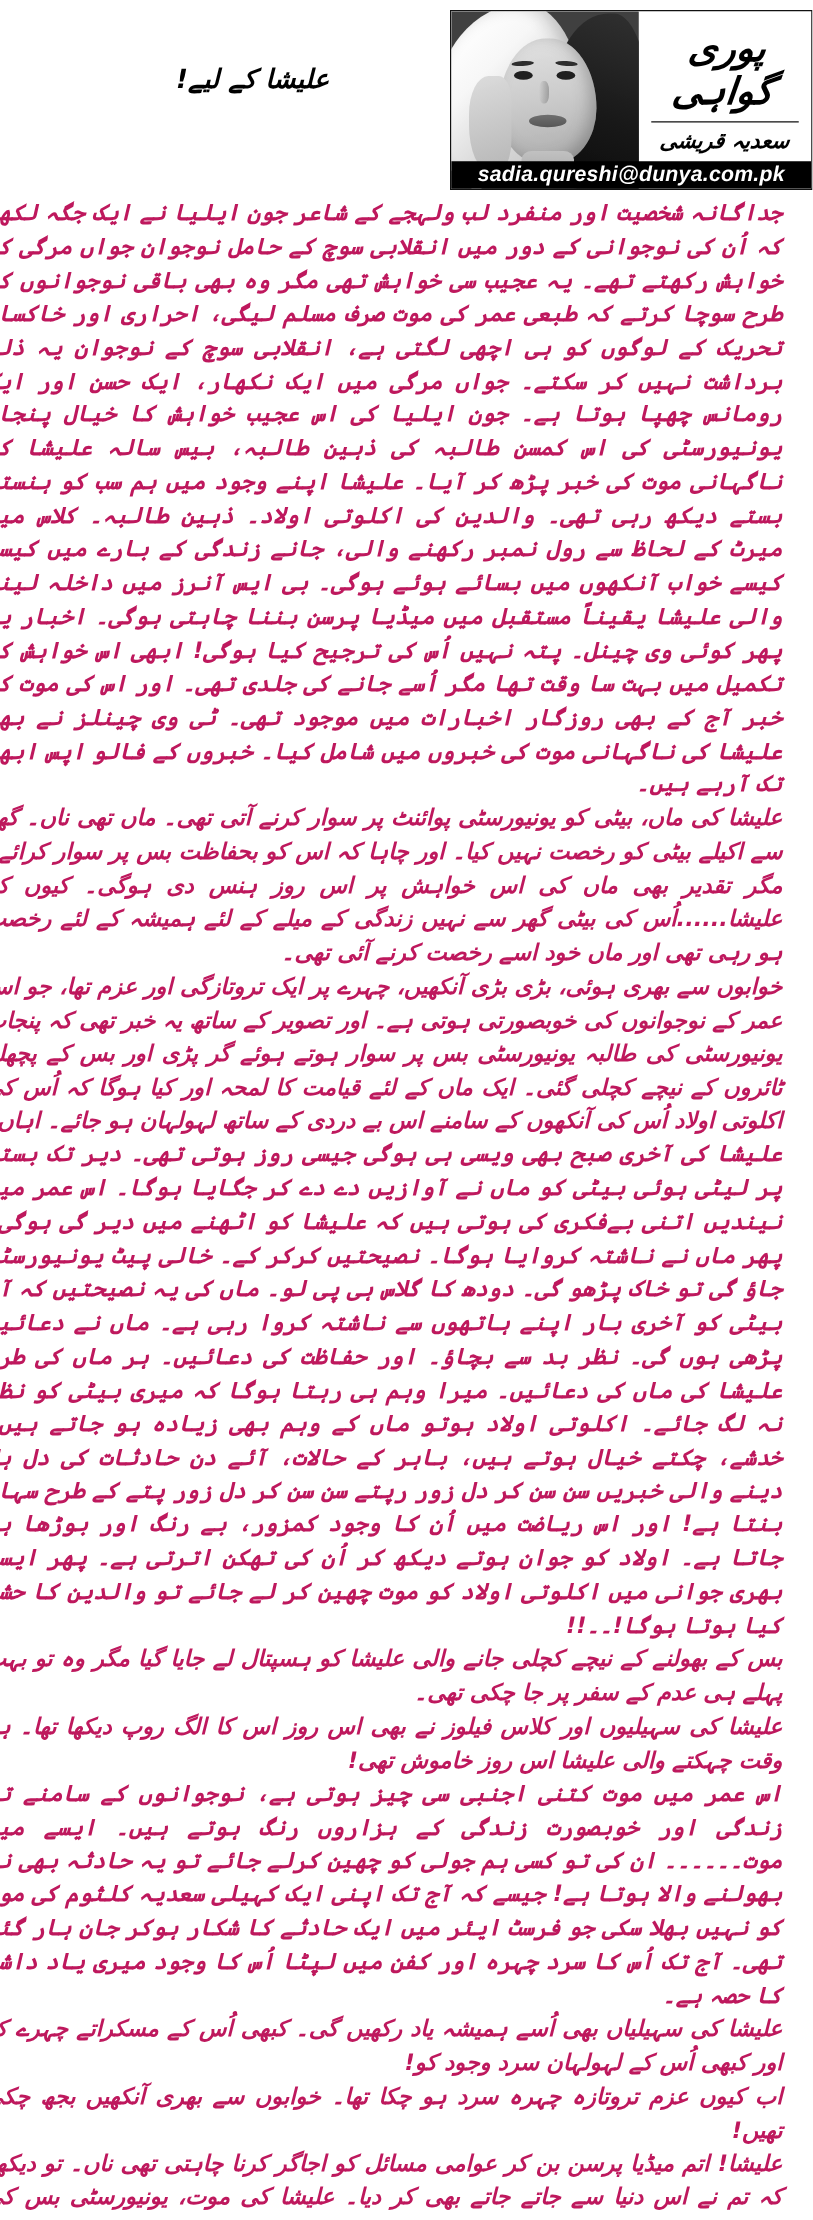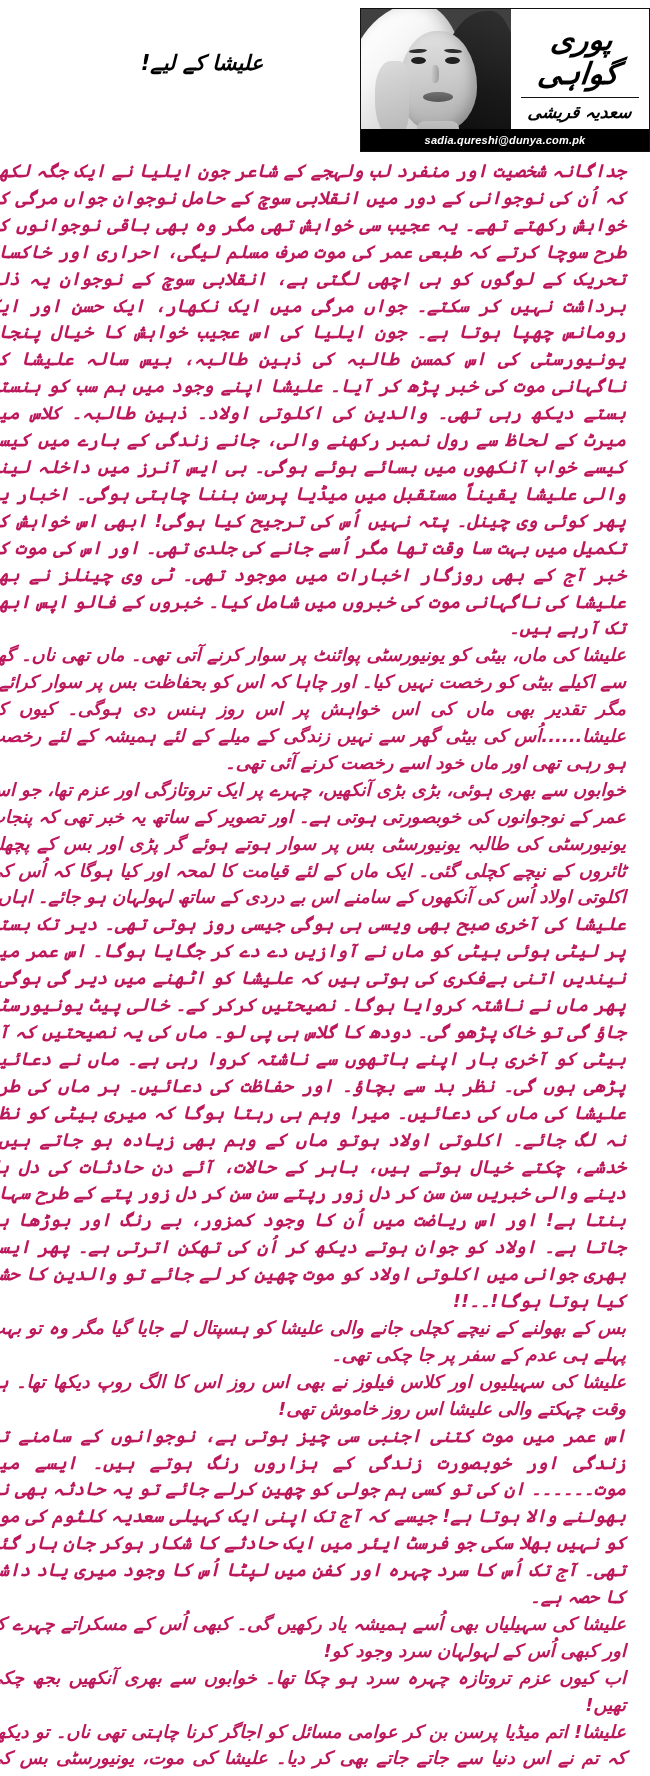--- a/index.html
+++ b/index.html
@@ -180,21 +180,21 @@
     left: 0;
     bottom: 0;
     width: 100%;
     height: 22px;
     background: #000;
     color: #fff;
     display: flex;
     align-items: center;
     justify-content: center;
     font-family: "Liberation Sans", sans-serif;
-    font-size: 11px;
+    font-size: 17px;
     font-weight: 700;
     letter-spacing: .2px;
     direction: ltr;
   }
 
   
   .headline {
     position: absolute;
     top: 50px;
     right: 298px;

